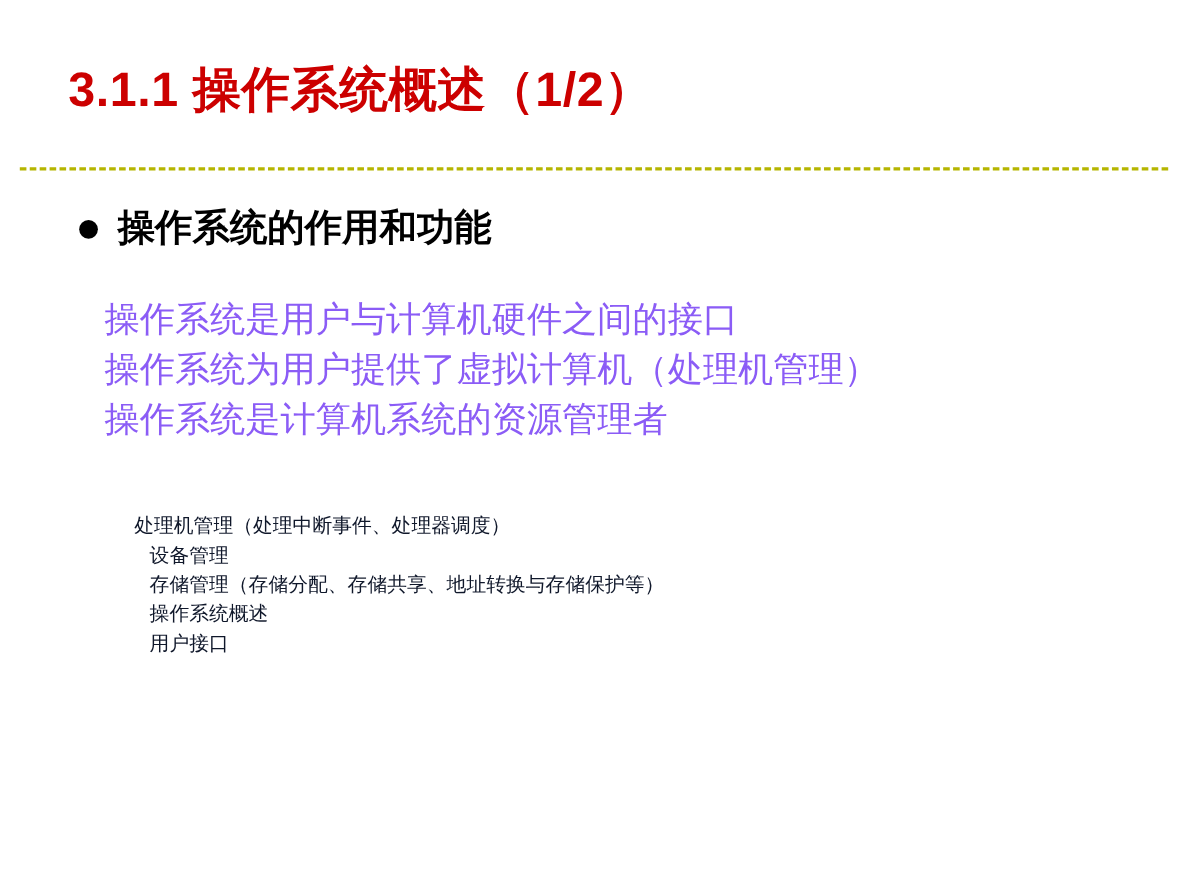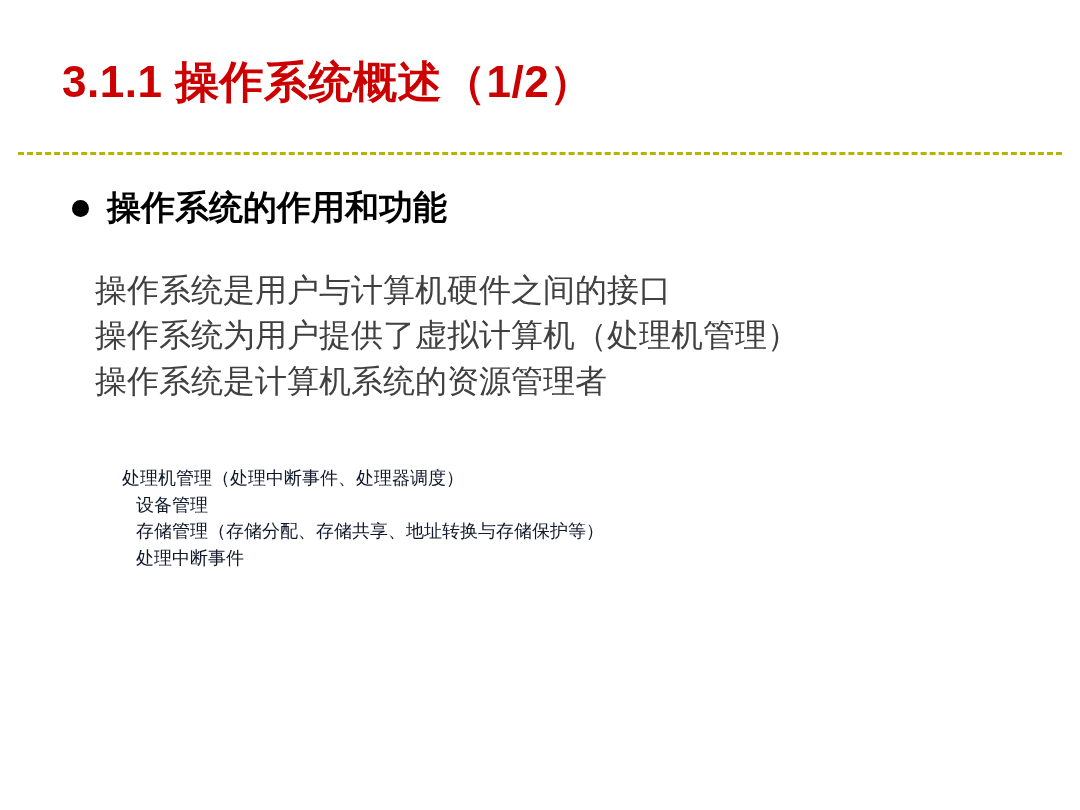--- a/index.html
+++ b/index.html
@@ -61,21 +61,21 @@
     color: #000000;
     line-height: 1.2;
     white-space: nowrap;
   }
   .para-block {
     position: absolute;
     left: 95px;
     top: 268px;
     font-size: 32px;
     line-height: 1.42;
-    color: #404040;
+    color: #8b5cf6;
   }
   .para-block div {
     white-space: nowrap;
   }
   .list-block {
     position: absolute;
     left: 122px;
     top: 465px;
     font-size: 18px;
     line-height: 1.48;
@@ -105,16 +105,17 @@
   <div class="para-block">
     <div>操作系统是用户与计算机硬件之间的接口</div>
     <div>操作系统为用户提供了虚拟计算机（处理机管理）</div>
     <div>操作系统是计算机系统的资源管理者</div>
   </div>
 
   <div class="list-block">
     <div>处理机管理（处理中断事件、处理器调度）</div>
     <div class="indented">设备管理</div>
     <div class="indented">存储管理（存储分配、存储共享、地址转换与存储保护等）</div>
-    <div class="indented">处理中断事件</div>
+    <div class="indented">操作系统概述</div>
+    <div class="indented">用户接口</div>
   </div>
 
 </div>
 
 </body></html>

